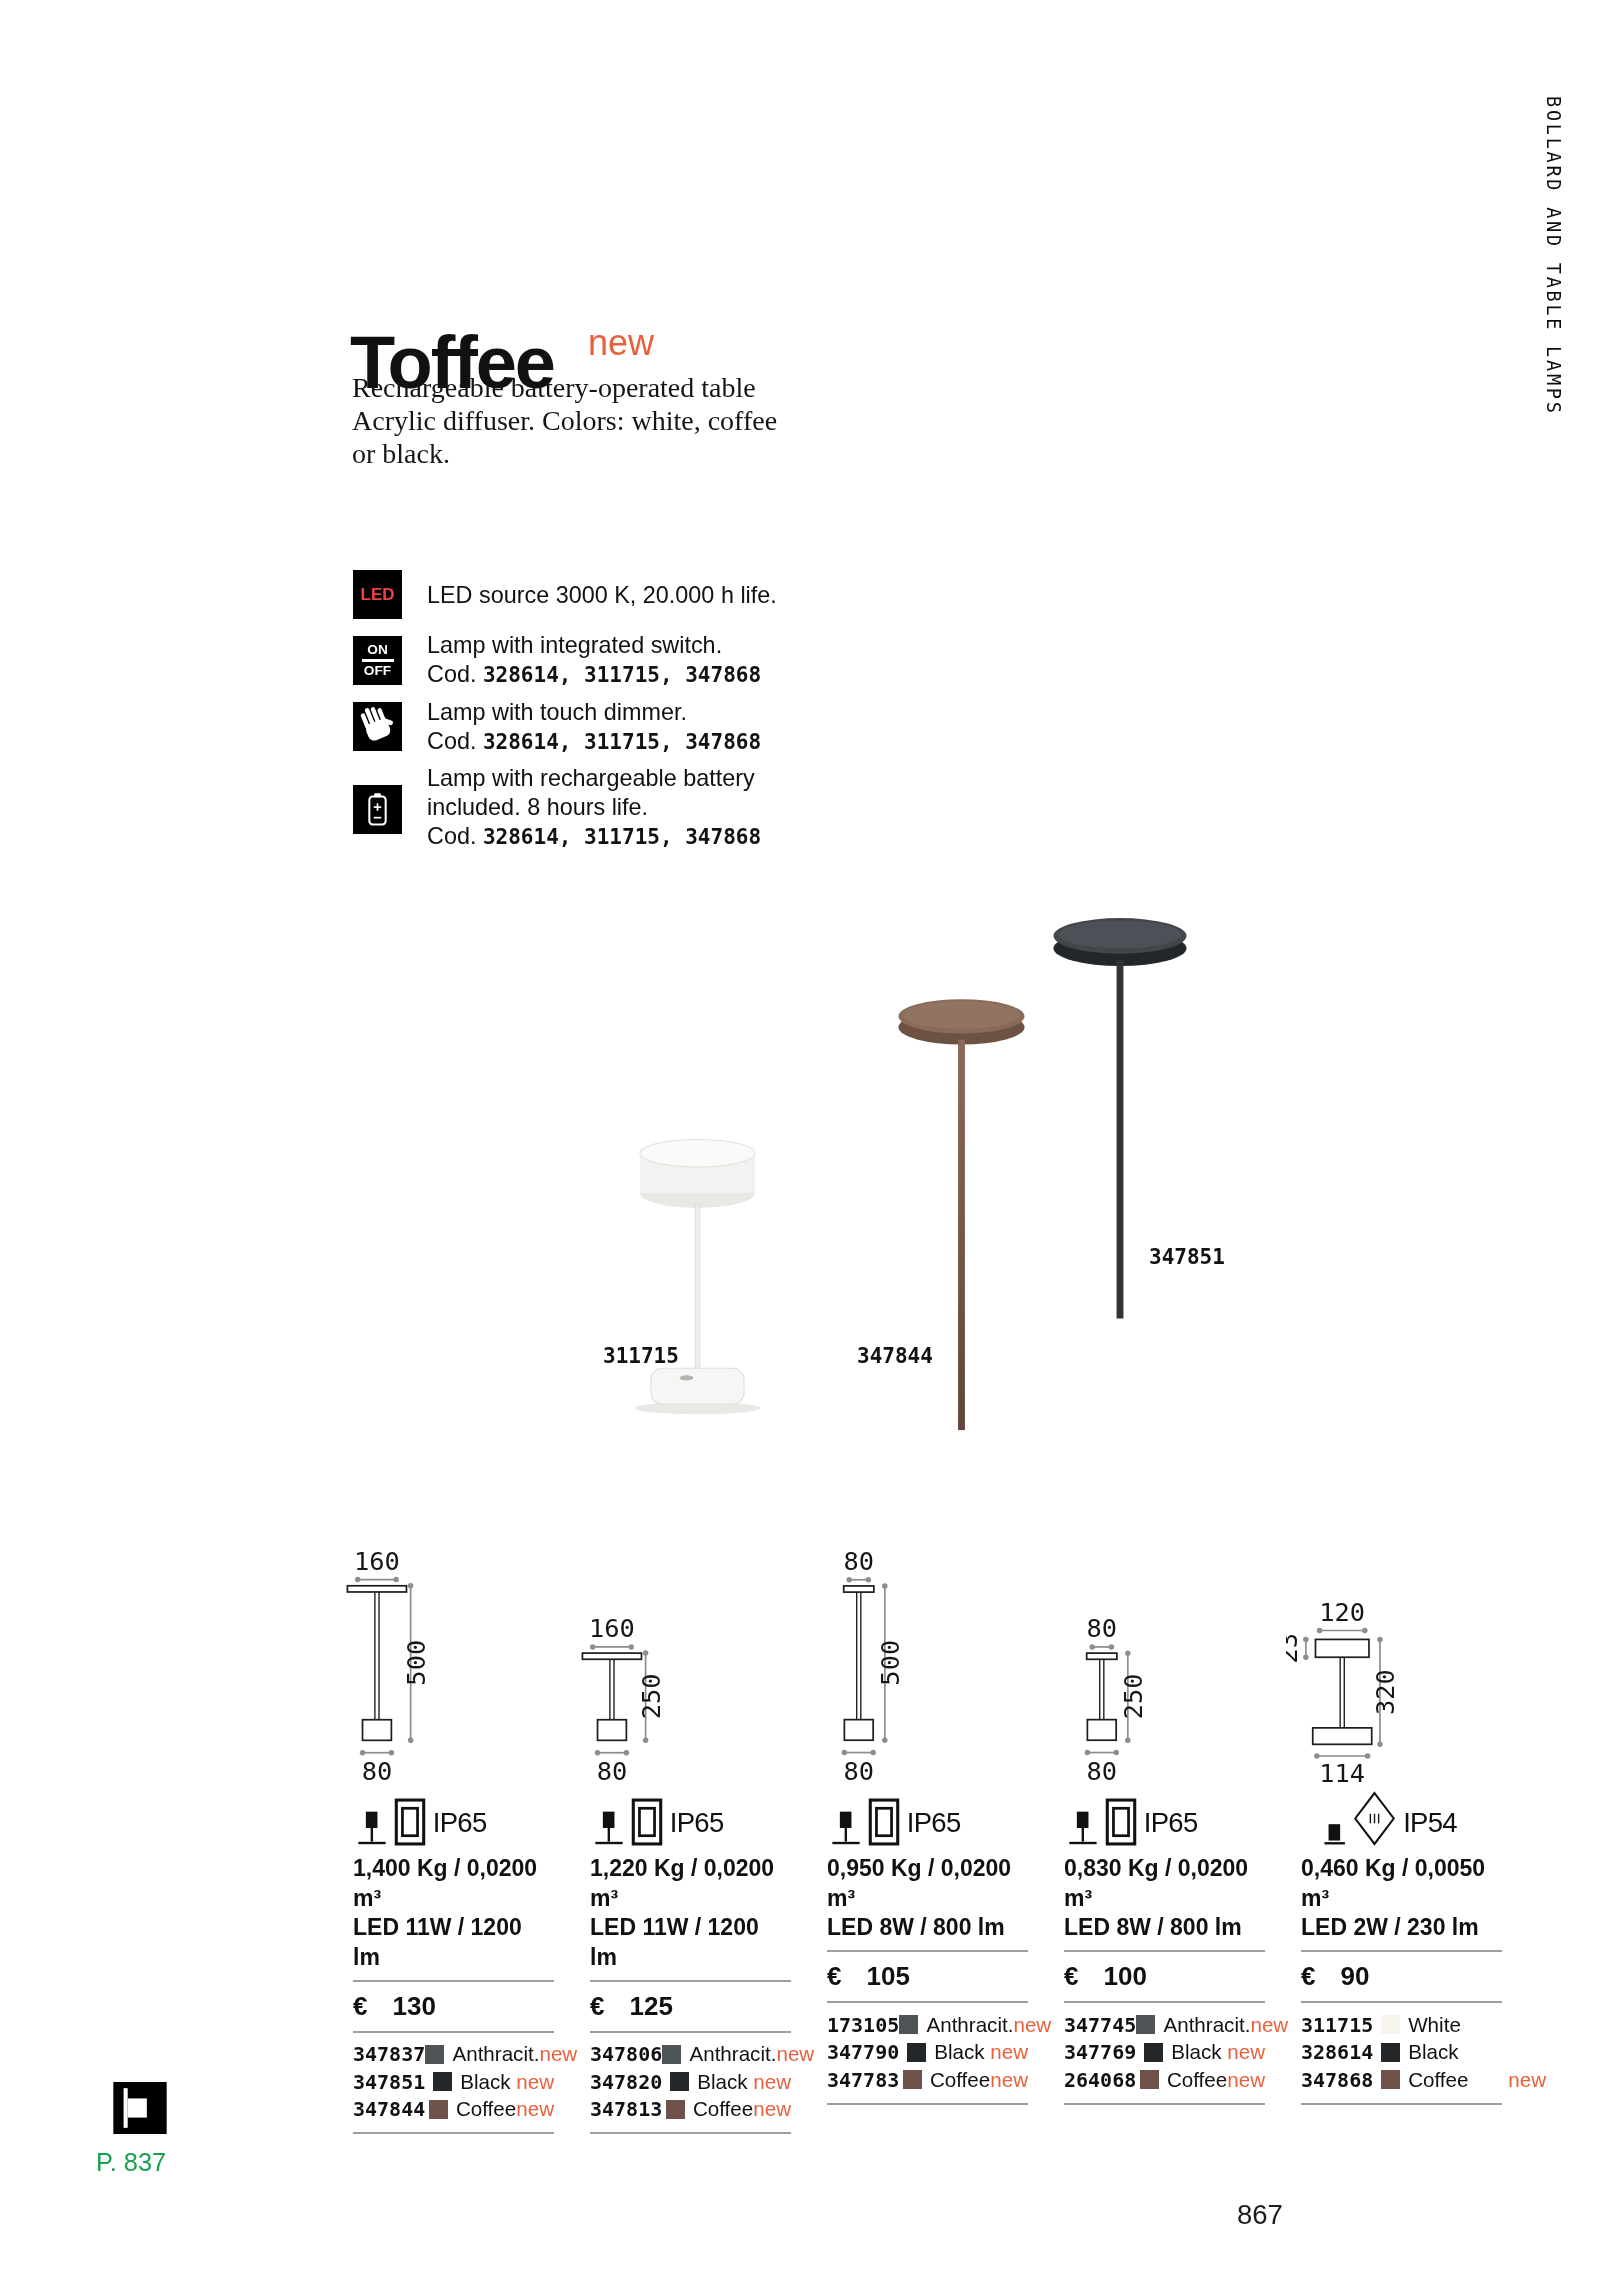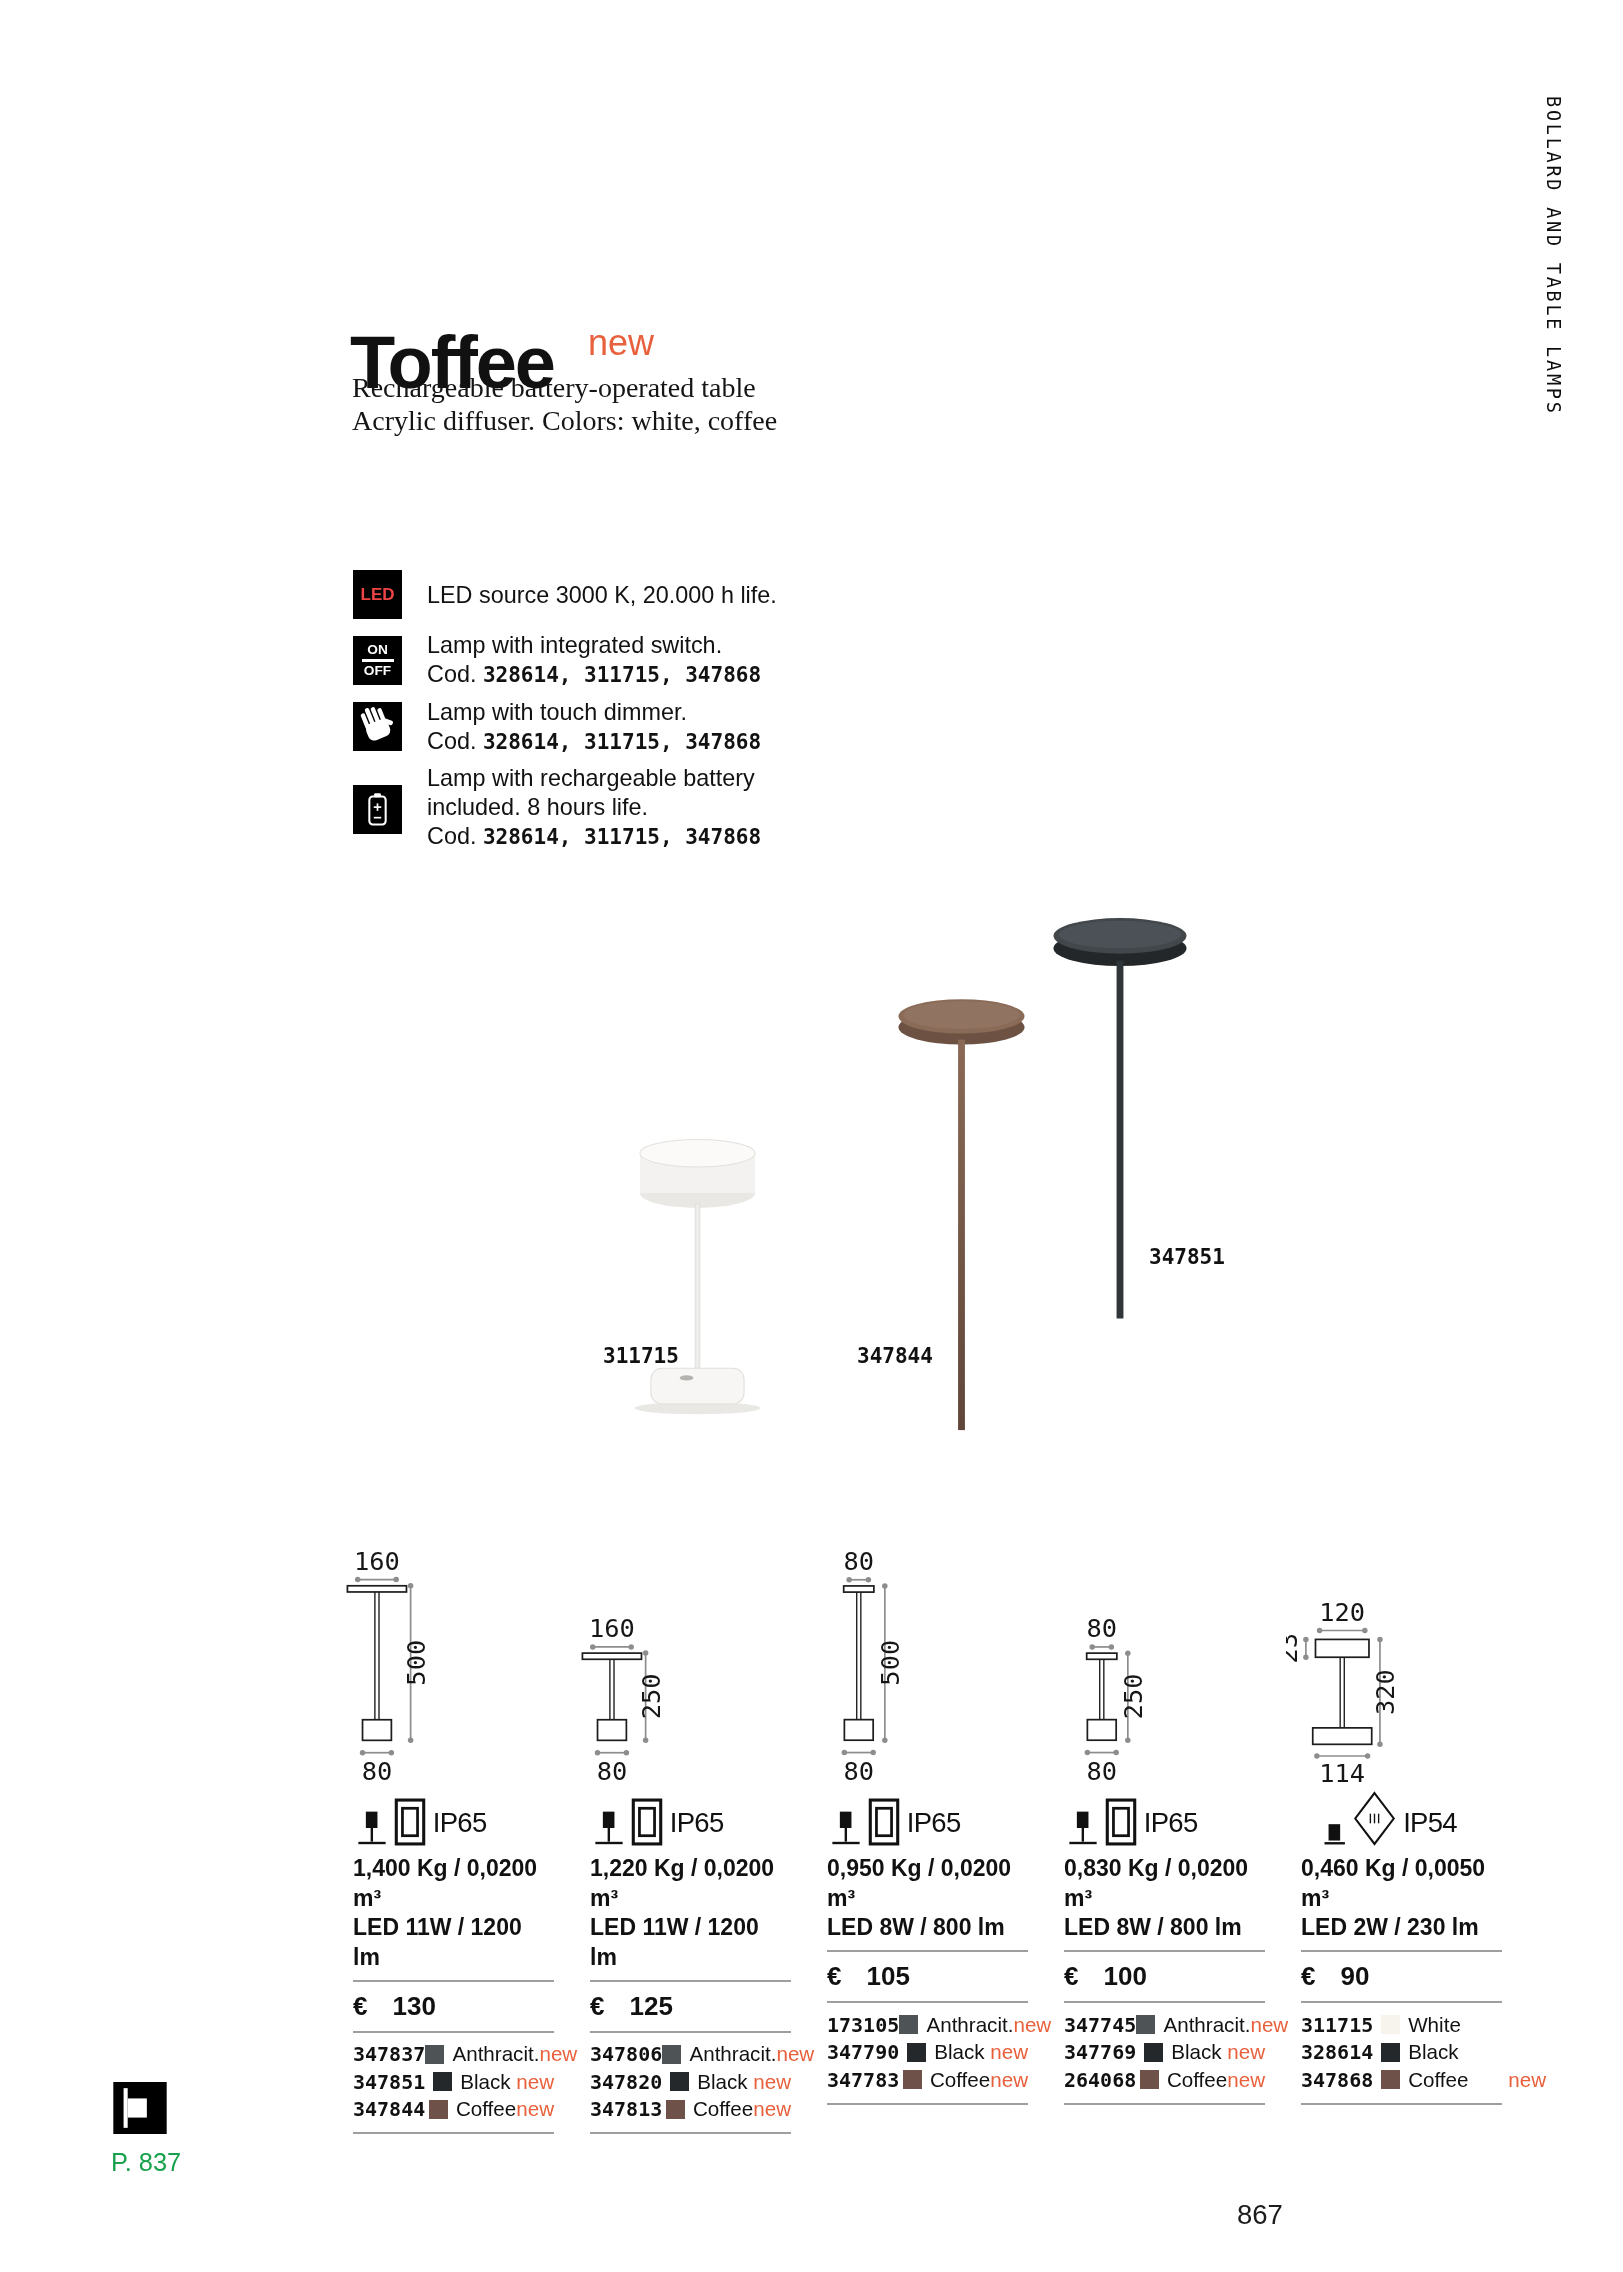--- a/index.html
+++ b/index.html
@@ -72,35 +72,36 @@
   .price-row .amt { margin-left:25px; }
   .variants { margin-top:7.6px; }
   .vrow { height:27.5px; display:flex; align-items:center; position:relative; }
   .vcode { font-family:"DejaVu Sans Mono", monospace; font-weight:700; font-size:20px; width:80px; }
   .vswatch { width:19px; height:19px; display:inline-block; flex:0 0 19px; }
   .vname { font-size:20.6px; margin-left:8.2px; color:#121212; }
   .vnew { font-size:20.6px; color:#e8603c; margin-left:auto; }
   .vnew.outside { position:absolute; right:-44px; margin:0; }
 
   
-  .p-ref { position:absolute; left:111px; top:2148px; font-size:25.4px; color:#18a14c; }
+  .p-ref { position:absolute; left:96px; top:2148px; font-size:25.4px; color:#18a14c; }
   .page-num { position:absolute; left:1237px; top:2199px; font-size:27.5px; color:#1c1c1c; }
 </style>
 </head>
 <body>
 
 <div id="page">
 
   <div class="side-label">BOLLARD AND TABLE LAMPS</div>
 
   <h1 class="title">Toffee</h1>
   <div class="new-sup">new</div>
   <div class="desc">
     <div>Rechargeable battery-operated table</div>
     <div>Acrylic diffuser. Colors: white, coffee</div>
+    <div>or black.</div>
   </div>
 
   <div class="feat-icon" style="top:570px">
     <span class="led-txt">LED</span>
   </div>
   <div class="feat-text" style="top:581px">LED source 3000 K, 20.000 h life.</div>
 
   <div class="feat-icon" style="top:636px">
     <span class="onoff-txt">ON</span>
     <span class="onoff-sep"></span>

